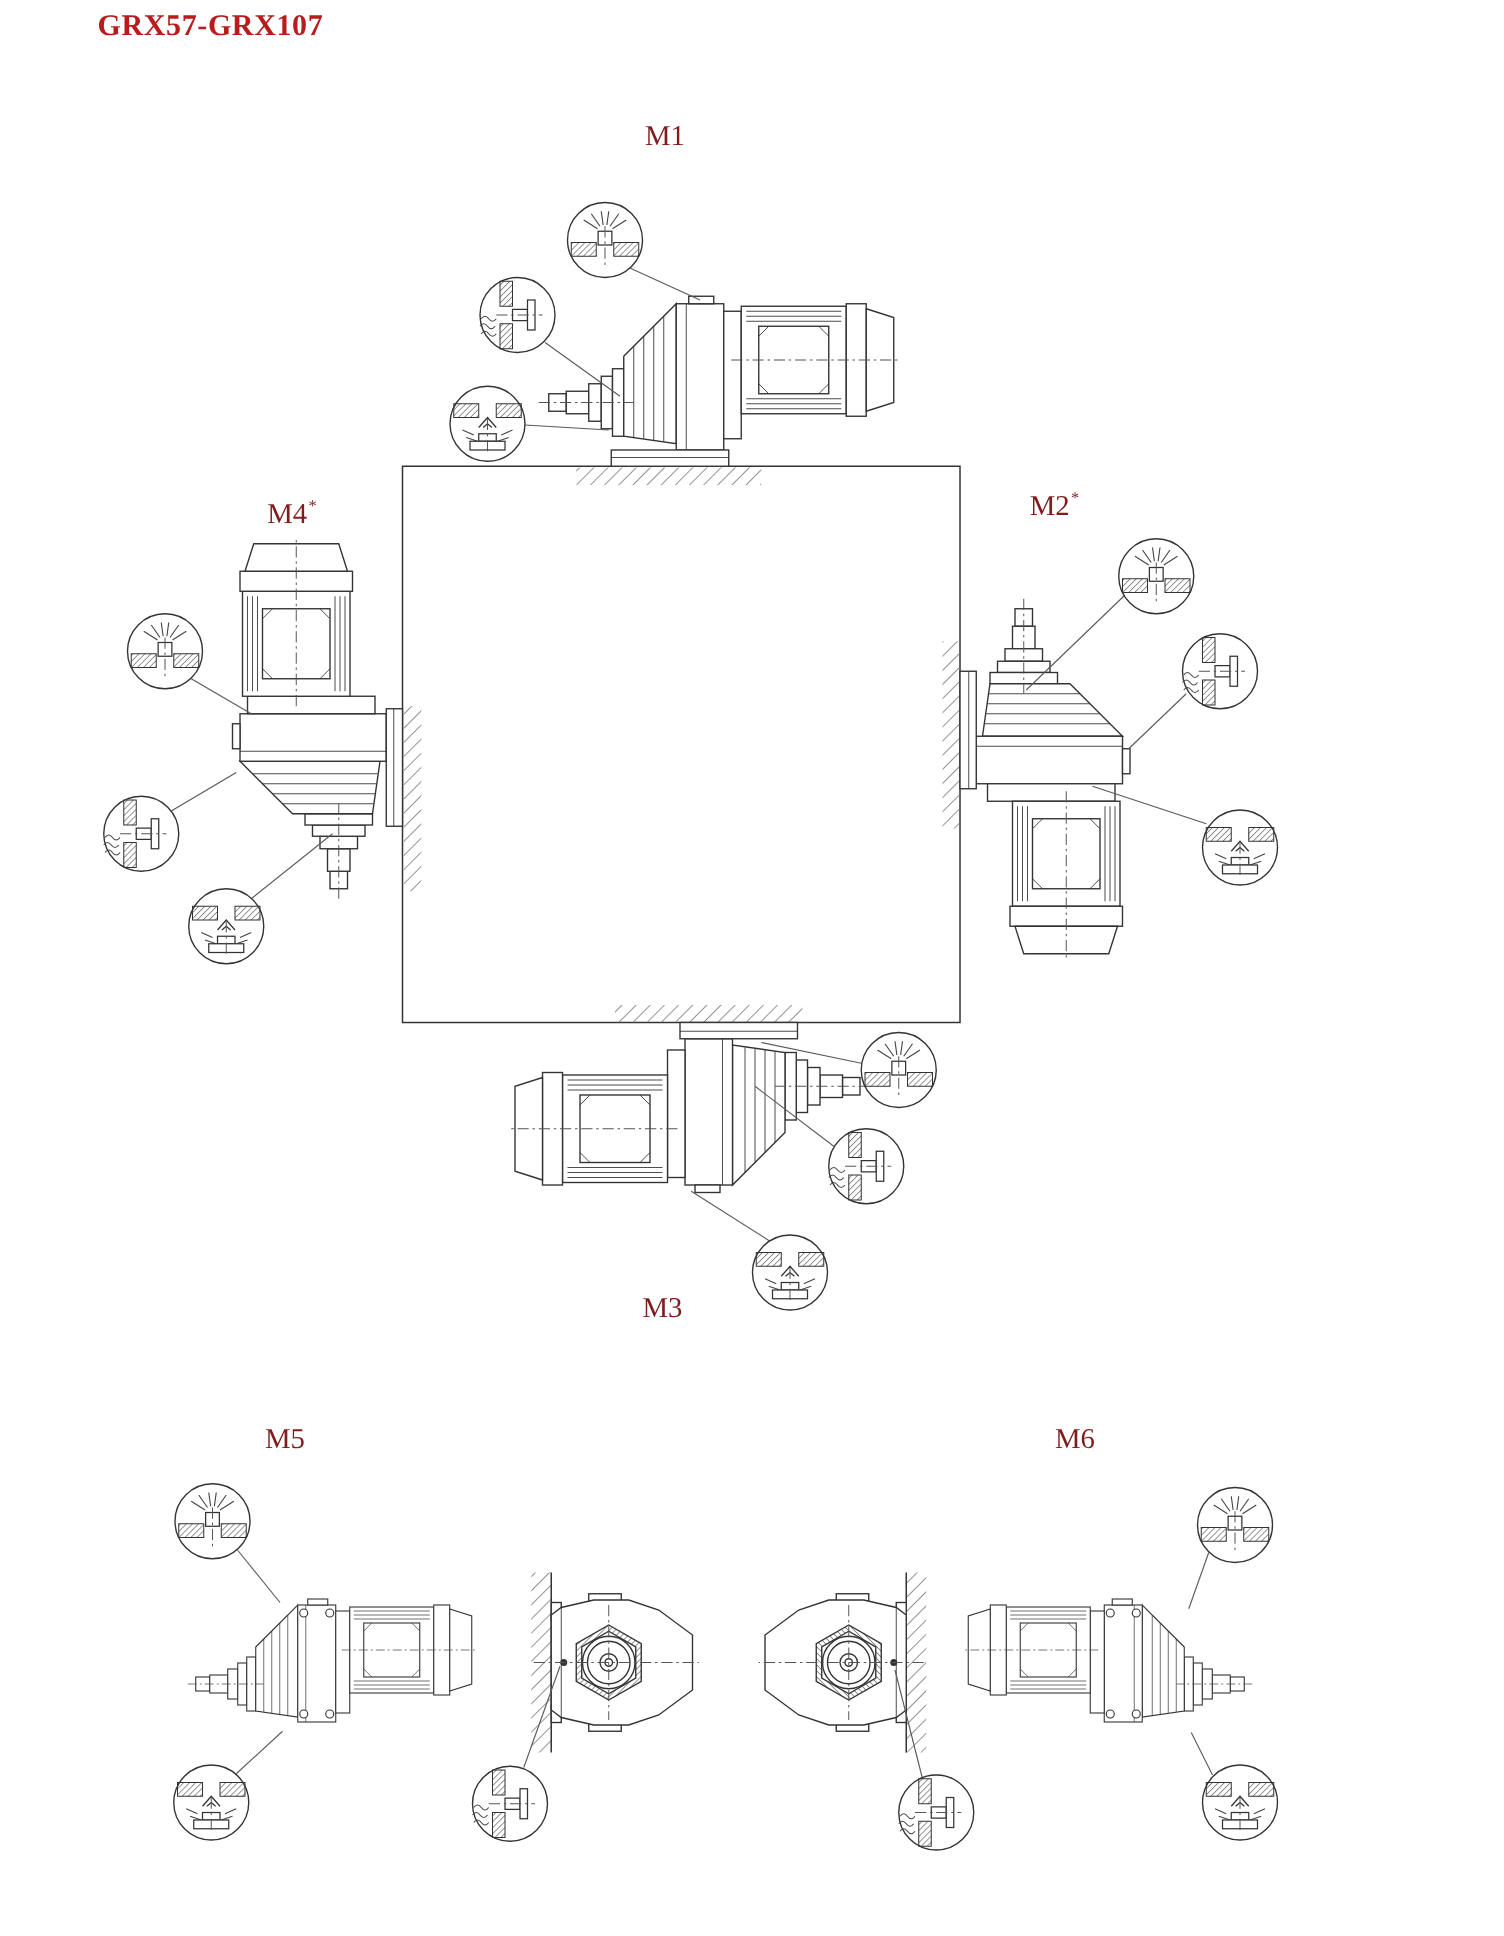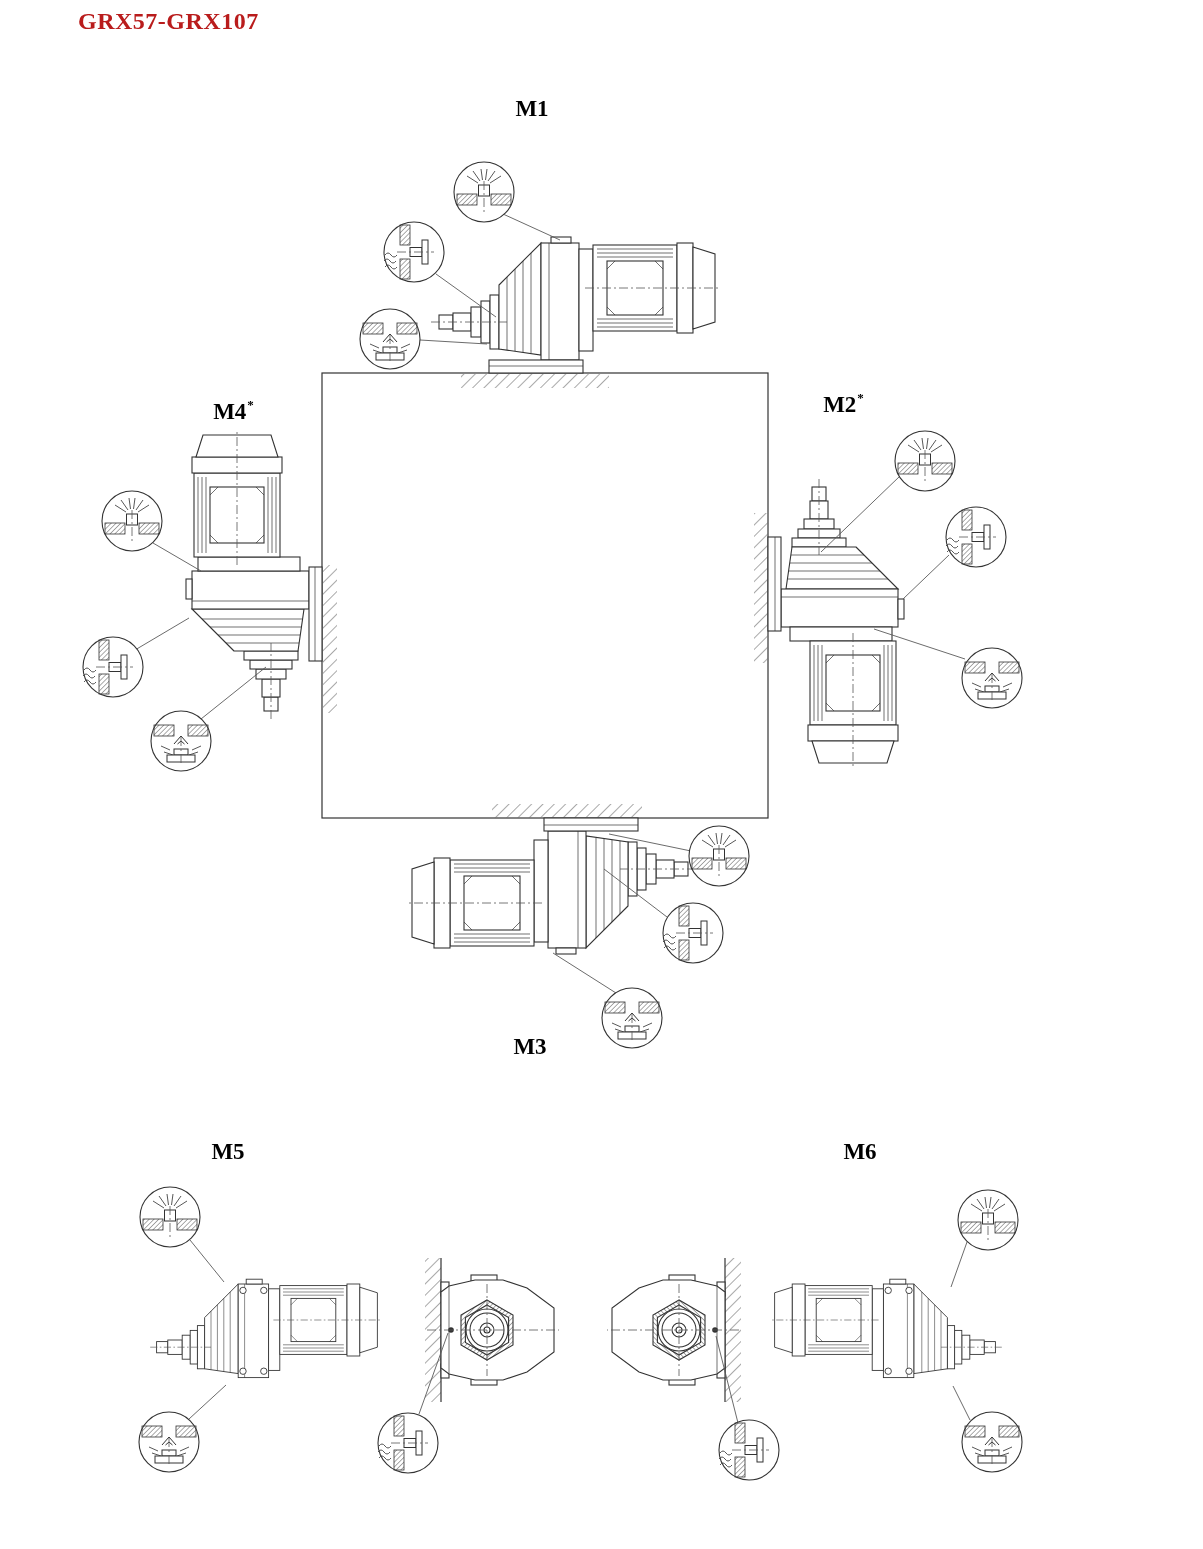--- a/index.html
+++ b/index.html
@@ -12,21 +12,21 @@
   }
   .title{
     position:absolute;left:42px;top:8px;
     font-size:24px;font-weight:bold;color:#b91c1c;
     letter-spacing:0.5px;
     margin-left:36px;
   }
   .pos-label{
     position:absolute;
     transform:translateX(-50%);
-    font-size:23px;font-weight:bold;color:#000000;
+    font-size:23px;font-weight:normal;color:#7f1d1d;
     white-space:nowrap;
   }
   .pos-label sup{font-size:13px;position:relative;top:-1px;left:1px;}
   svg.canvas{position:absolute;left:0;top:0;}
   
   .cl{stroke:#555;stroke-width:0.8;stroke-dasharray:9 3 2 3;fill:none;}
   .leader{stroke:#5a5a5a;stroke-width:0.9;}
   .art{stroke:#333;fill:#fff;stroke-width:1.1;stroke-linejoin:miter;}
   .thin{stroke:#333;stroke-width:0.7;fill:none;}
 </style>

